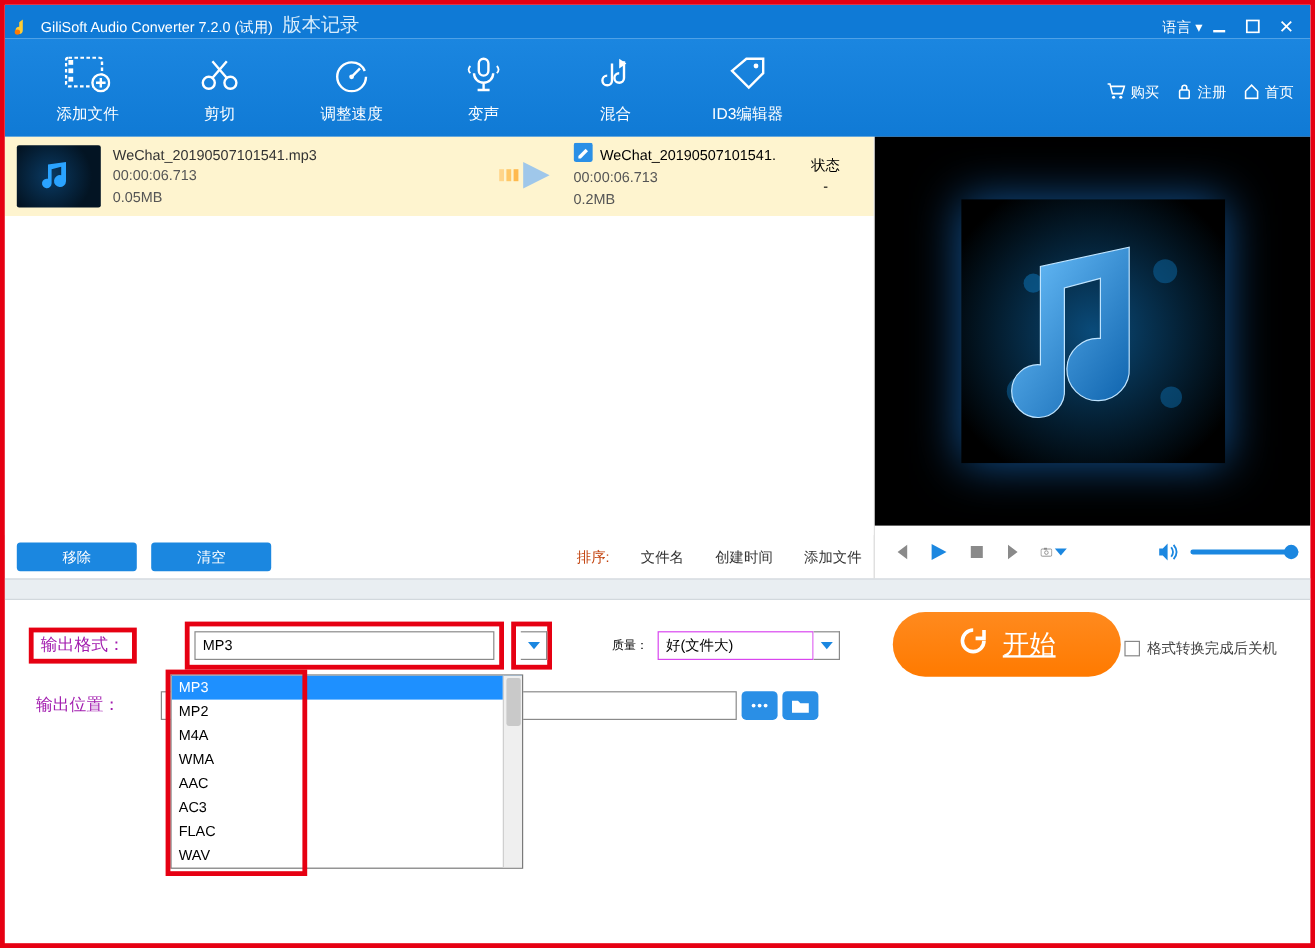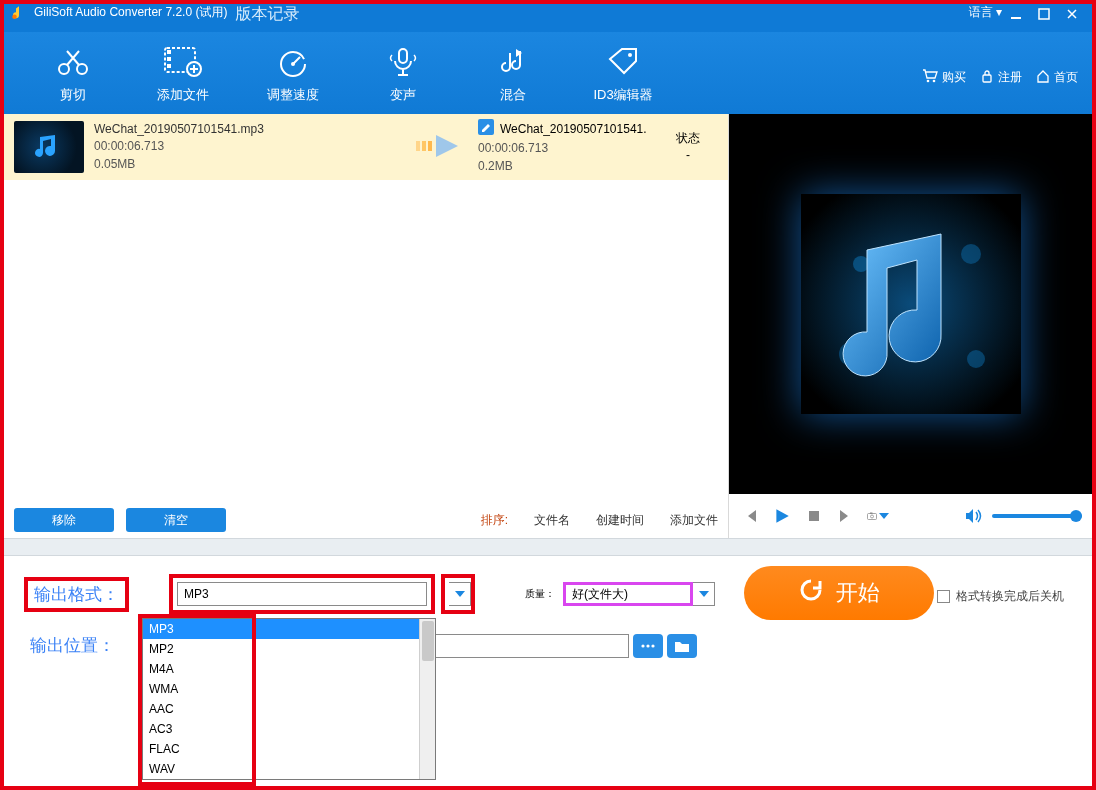--- a/index.html
+++ b/index.html
@@ -1,39 +1,39 @@
 <!DOCTYPE html>
 <html><head>
 <meta charset="utf-8">
 <style>
   * { box-sizing: border-box; margin: 0; padding: 0; }
   body { font-family: "Microsoft YaHei", Arial, sans-serif; font-size: 12px; background: #fff; }
   .frame { width: 1096px; height: 790px; border: 4px solid #e60012; position: relative; background: #fff; overflow: hidden; }
 
   
-  .titlebar { height: 28px; background: #0f7ad6; display: flex; align-items: flex-start; color: #fff; padding: 0 6px; }
+  .titlebar { height: 28px; background: #0f7ad6; display: flex; align-items: flex-end; color: #fff; padding: 0 6px; }
   .titlebar .logo { width: 18px; height: 18px; margin-right: 6px; }
   .titlebar .title { flex: 0 0 auto; font-size: 12px; }
   .titlebar .ver { margin-left: 8px; font-size: 16px; color: #d7ecfb; }
   .titlebar .spacer { flex: 1; }
   .titlebar .lang { margin-right: 0; cursor: pointer; }
   .titlebar .wbtn { width: 28px; height: 20px; display: inline-flex; align-items: center; justify-content: center; cursor: pointer; color: #fff; }
   .titlebar .wbtn svg { width: 12px; height: 12px; }
 
   
   .maintb { height: 82px; background: linear-gradient(#1b86e0,#107ad5); display: flex; align-items: center; padding: 0 14px; color: #fff; }
   .maintb .tool { width: 110px; display: flex; flex-direction: column; align-items: center; justify-content: center; height: 100%; cursor: pointer; }
   .maintb .tool .icon { height: 40px; display: flex; align-items: center; justify-content: center; }
   .maintb .tool .lbl { font-size: 13px; margin-top: 4px; }
   .maintb .spacer { flex: 1; }
   .maintb .rightlinks { display: flex; align-items: flex-start; gap: 14px; padding-top: 8px; }
   .maintb .rightlinks .lnk { display: inline-flex; align-items: center; gap: 4px; color: #fff; cursor: pointer; font-size: 12px; }
 
   
-  .content { display: flex; height: 424px; }
+  .content { display: flex; height: 368px; }
   .listpane { flex: 0 0 725px; border-right: 1px solid #d9d9d9; display: flex; flex-direction: column; }
   .filerow { height: 66px; background: #fef4cf; display: flex; align-items: center; padding: 6px 10px; }
   .thumb { width: 70px; height: 52px; background: radial-gradient(circle at 40% 50%, #0a3a63 0%, #031423 70%); border-radius: 2px; display:flex;align-items:center;justify-content:center; }
   .fcol { margin-left: 10px; line-height: 1.45; color: #333; }
   .fname { color: #333; }
   .fmeta { color: #555; font-size: 12px; }
   .arrow { margin: 0 14px 0 auto; }
   .outcol { width: 180px; line-height: 1.45; }
   .outname { display: flex; align-items: center; gap: 6px; }
   .statecol { width: 60px; text-align: center; line-height: 1.45; }
@@ -52,47 +52,47 @@
   .volwrap { margin-left: auto; display: flex; align-items: center; gap: 8px; }
   .volbar { width: 90px; height: 4px; background: #1b87e0; position: relative; border-radius: 2px; }
   .volknob { position: absolute; right: 0; top: -4px; width: 12px; height: 12px; background: #1b87e0; border-radius: 50%; }
 
   
   .sep { height: 18px; background: #e9eef2; border-top: 1px solid #d2d8dd; border-bottom: 1px solid #d2d8dd; }
 
   
   .outpanel { height: 150px; padding: 18px 20px 8px 20px; position: relative; }
   .row1 { display: flex; align-items: center; gap: 10px; }
-  .lblbox { padding: 2px 6px; font-size: 17px; color: #3b82f6; }
+  .lblbox { padding: 2px 6px; font-size: 14px; color: #a21caf; }
   .redframe { border: 4px solid #e60012; }
   .formatsel { display: inline-flex; align-items: center; position: relative; }
   .formatinput { border: 1px solid #8a8a8a; height: 24px; width: 250px; padding: 0 6px; font-size: 12px; }
   .formatdrop { width: 22px; height: 24px; border: 1px solid #8a8a8a; border-left: none; display: inline-flex; align-items: center; justify-content: center; cursor: pointer; background: #fff; }
   .dropred { border: 4px solid #e60012; padding: 4px 0 4px 4px; margin-left: -4px; }
   .dropdownlist { position: absolute; top: 62px; left: 138px; width: 294px; border: 1px solid #7a7a7a; background: #fff; z-index: 30; max-height: 190px; overflow:hidden; }
   .ddframe { position:absolute; top:58px; left:134px; width:118px; height:172px; border:4px solid #e60012; z-index:40; pointer-events:none;}
   .dditem { height: 20px; padding: 0 6px; display: flex; align-items: center; cursor: pointer; font-size: 12px; }
   .dditem.sel { background: #1e90ff; color: #fff; }
   .ddscroll { position: absolute; right: 0; top: 0; bottom: 0; width: 16px; background: #efefef; border-left: 1px solid #cfcfcf; }
   .ddscroll .thumb { position: absolute; left: 2px; top: 2px; width: 12px; height: 40px; background: #c9c9c9; border-radius: 2px; }
 
   .qsel { display: inline-flex; align-items: center; margin-left: 40px; }
   .qlbl { margin-right: 8px; font-size: 10px; }
-  .qinput { border: 3px solid #d946ef; height: 24px; width: 130px; padding: 0 6px; font-size: 12px; }
+  .qinput { border: 1px solid #d946ef; height: 24px; width: 130px; padding: 0 6px; font-size: 12px; }
   .qdrop { width: 22px; height: 24px; border: 1px solid #8a8a8a; border-left: none; display: inline-flex; align-items: center; justify-content: center; cursor: pointer; background: #fff; }
 
   .row2 { display: flex; align-items: center; gap: 4px; margin-top: 18px; }
   .pathinput { border: 1px solid #8a8a8a; height: 24px; width: 480px; padding: 0 6px; font-size: 12px; }
   .iconbtn { width: 30px; height: 24px; border-radius: 4px; display: inline-flex; align-items: center; justify-content: center; cursor: pointer; color: #fff; }
   .iconbtn.more { background: #2a8fe6; }
   .iconbtn.folder { background: #2a8fe6; }
 
   
   .startwrap { position: absolute; right: 28px; top: 10px; text-align: center; }
-  .startbtn { width: 190px; height: 54px; background: linear-gradient(#ff8a1e,#ff7a00); color: #fff; border: none; border-radius: 28px; font-size: 22px; display: inline-flex; align-items: center; justify-content: center; gap: 12px; cursor: pointer; }
+  .startbtn { width: 190px; height: 54px; background: linear-gradient(#ff8a1e,#ff7a00); color: #fff; border: none; border-radius: 28px; font-size: 22px; display: inline-flex; align-items: center; justify-content: center; gap: 12px; cursor: pointer; text-decoration: underline; }
   .shutdown { margin-top: 10px; font-size: 12px; color: #444; display: inline-flex; align-items: center; gap: 6px; }
   .chk { width: 13px; height: 13px; border: 1px solid #888; display: inline-block; background: #fff; }
 
   
   .tri { width: 0; height: 0; border-left: 5px solid transparent; border-right: 5px solid transparent; border-top: 6px solid #1b87e0; }
 
   
   .bignote { filter: drop-shadow(0 0 20px rgba(30,144,255,.6)); }
 
 </style>
@@ -128,40 +128,40 @@
     <span class="wbtn">
         <svg viewBox="0 0 12 12">
           <path d="M2 2 L10 10 M10 2 L2 10" stroke="#fff" stroke-width="1.5"></path>
         </svg>
       </span>
   </div>
 
   <div class="maintb">
     <div class="tool">
       <span class="icon">
-        <svg width="34" height="30" viewBox="0 0 34 30">
-            <circle cx="8" cy="22" r="5" fill="none" stroke="#fff" stroke-width="2"></circle>
-            <circle cx="26" cy="22" r="5" fill="none" stroke="#fff" stroke-width="2"></circle>
-            <path d="M11 18 L23 4 M23 18 L11 4" stroke="#fff" stroke-width="2"></path>
-          </svg>
-      </span>
-      <span class="lbl">剪切</span>
-    </div>
-    <div class="tool">
-      <span class="icon">
         <svg width="38" height="30" viewBox="0 0 38 30">
             <rect x="1" y="1" width="30" height="24" rx="2" fill="none" stroke="#fff" stroke-width="2" stroke-dasharray="3 2"></rect>
             <rect x="3" y="3" width="4" height="4" fill="#fff"></rect>
             <rect x="3" y="10" width="4" height="4" fill="#fff"></rect>
             <rect x="3" y="17" width="4" height="4" fill="#fff"></rect>
             <circle cx="30" cy="22" r="7" fill="#1b87e0" stroke="#fff" stroke-width="2"></circle>
             <path d="M30 18 v8 M26 22 h8" stroke="#fff" stroke-width="2"></path>
           </svg>
       </span>
       <span class="lbl">添加文件</span>
+    </div>
+    <div class="tool">
+      <span class="icon">
+        <svg width="34" height="30" viewBox="0 0 34 30">
+            <circle cx="8" cy="22" r="5" fill="none" stroke="#fff" stroke-width="2"></circle>
+            <circle cx="26" cy="22" r="5" fill="none" stroke="#fff" stroke-width="2"></circle>
+            <path d="M11 18 L23 4 M23 18 L11 4" stroke="#fff" stroke-width="2"></path>
+          </svg>
+      </span>
+      <span class="lbl">剪切</span>
     </div>
     <div class="tool">
       <span class="icon">
         <svg width="34" height="30" viewBox="0 0 34 30">
             <circle cx="17" cy="17" r="12" fill="none" stroke="#fff" stroke-width="2" stroke-dasharray="70 20"></circle>
             <path d="M17 17 L24 10" stroke="#fff" stroke-width="2"></path>
             <circle cx="17" cy="17" r="2" fill="#fff"></circle>
           </svg>
       </span>
       <span class="lbl">调整速度</span>

